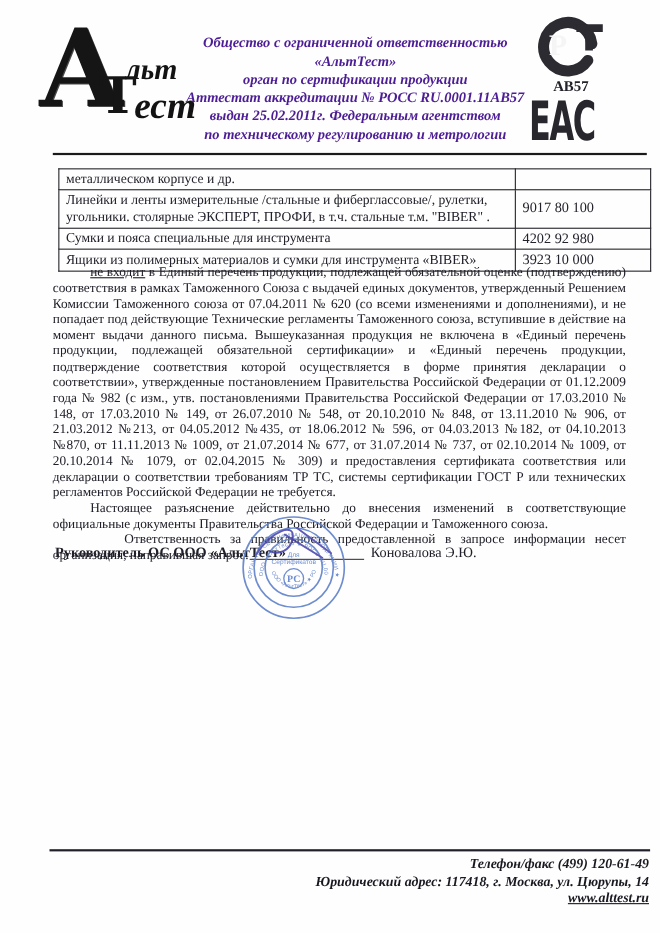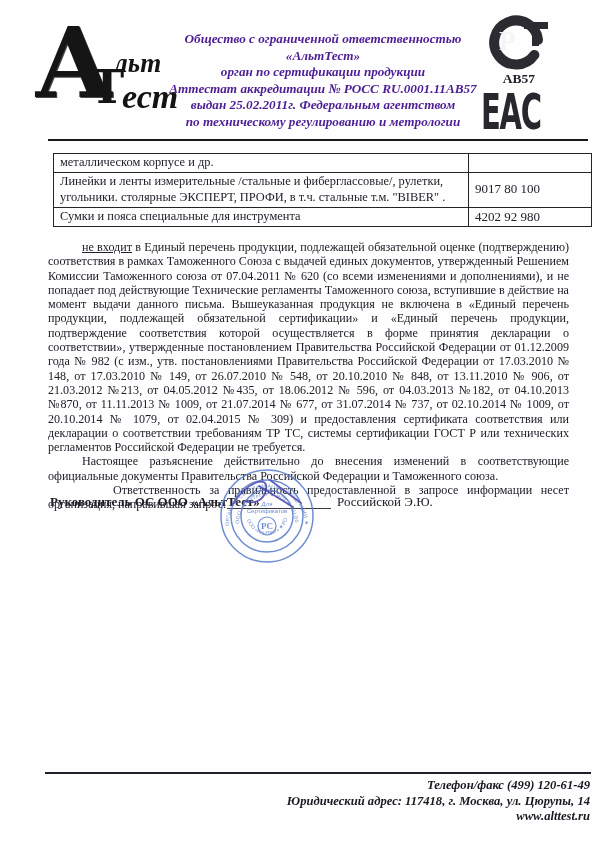--- a/index.html
+++ b/index.html
@@ -41,21 +41,21 @@
   
   .sign-title{position:absolute;left:50px;top:494px;font-size:13px;color:#20202a;font-weight:bold;}
   .sign-name{position:absolute;left:337px;top:494px;font-size:13px;color:#20202a;}
   .sig-underline{position:absolute;left:227px;top:508px;width:104px;border-bottom:1.4px solid #3a3a42;}
   .stamp-svg{position:absolute;left:213px;top:460px;}
 
   
   .rule-bottom{position:absolute;left:45px;top:772px;width:546px;height:2px;background:#20202a;}
   .footer{position:absolute;left:40px;top:778px;width:550px;text-align:right;
           font-weight:bold;font-style:italic;font-size:12.6px;line-height:15.6px;color:#181820;}
-  .footer .site{}
+  .footer .site{text-decoration:underline;}
 </style>
 </head>
 <body>
 
 <div class="page">
 
   <div class="logo">
     <span class="bigA">А</span>
     <span class="lt">льт</span>
     <span class="bigT">Т</span>
@@ -88,32 +88,36 @@
       <td class="code"></td>
     </tr>
     <tr>
       <td>Линейки и ленты измерительные /стальные и фиберглассовые/, рулетки, угольники. столярные  ЭКСПЕРТ, ПРОФИ, в т.ч. стальные  т.м. "BIBER" .</td>
       <td class="code">9017 80 100</td>
     </tr>
     <tr>
       <td>Сумки и пояса  специальные для инструмента</td>
       <td class="code">4202 92 980</td>
     </tr>
+    <tr>
+      <td>Ящики из полимерных материалов и сумки для инструмента «BIBER»</td>
+      <td class="code">3923 10 000</td>
+    </tr>
   </tbody>
     </table>
 
   <div class="body-text">
     <p><span class="u">не входит</span><span> в Единый перечень продукции, подлежащей обязательной оценке (подтверждению) соответствия в рамках Таможенного Союза с выдачей единых документов, утвержденный Решением Комиссии Таможенного союза от 07.04.2011 № 620 (со всеми изменениями и дополнениями), и не попадает под действующие Технические регламенты Таможенного союза, вступившие в действие на момент выдачи данного письма. Вышеуказанная продукция не включена в «Единый перечень продукции, подлежащей обязательной сертификации» и «Единый перечень продукции, подтверждение соответствия которой осуществляется в форме принятия декларации о соответствии», утвержденные постановлением Правительства Российской Федерации от 01.12.2009 года № 982 (с изм., утв. постановлениями Правительства Российской Федерации от 17.03.2010 № 148, от 17.03.2010 № 149, от 26.07.2010 № 548, от 20.10.2010 № 848, от 13.11.2010 № 906, от 21.03.2012 №213, от 04.05.2012 №435, от 18.06.2012 № 596, от 04.03.2013 №182, от 04.10.2013 №870, от 11.11.2013 № 1009, от 21.07.2014 № 677, от 31.07.2014 № 737, от 02.10.2014 № 1009, от 20.10.2014 № 1079, от 02.04.2015 № 309) и предоставления сертификата соответствия или декларации о соответствии требованиям ТР ТС,  системы сертификации ГОСТ Р или технических регламентов Российской Федерации не требуется.</span></p>
     <p>Настоящее разъяснение действительно до внесения изменений в соответствующие официальные документы Правительства Российской Федерации и Таможенного союза.</p>
     <p class="resp">Ответственность за правильность предоставленной в запросе информации несет организация, направившая запрос.</p>
   </div>
 
   <div class="sign-title">Руководитель ОС ООО «АльтТест»</div>
   <div class="sig-underline"></div>
-  <div class="sign-name">Российской Э.Ю.</div>
+  <div class="sign-name">Коновалова Э.Ю.</div>
 
   <svg class="stamp-svg" width="122" height="128" viewBox="0 0 122 128" opacity="0.88">
     <defs>
       <path id="ringOuter" d="M 16,66 A 38,38 0 1 1 92,66"></path>
       <path id="ringInner" d="M 26,64 A 28,28 0 1 1 82,64"></path>
       <path id="ringBottom" d="M 34,60 A 21,21 0 0 0 74,60"></path>
     </defs>
     <g fill="none" stroke="#5b7ec9" stroke-width="1.5">
       <circle cx="54" cy="56" r="46"></circle>
       <circle cx="54" cy="56" r="36"></circle>

